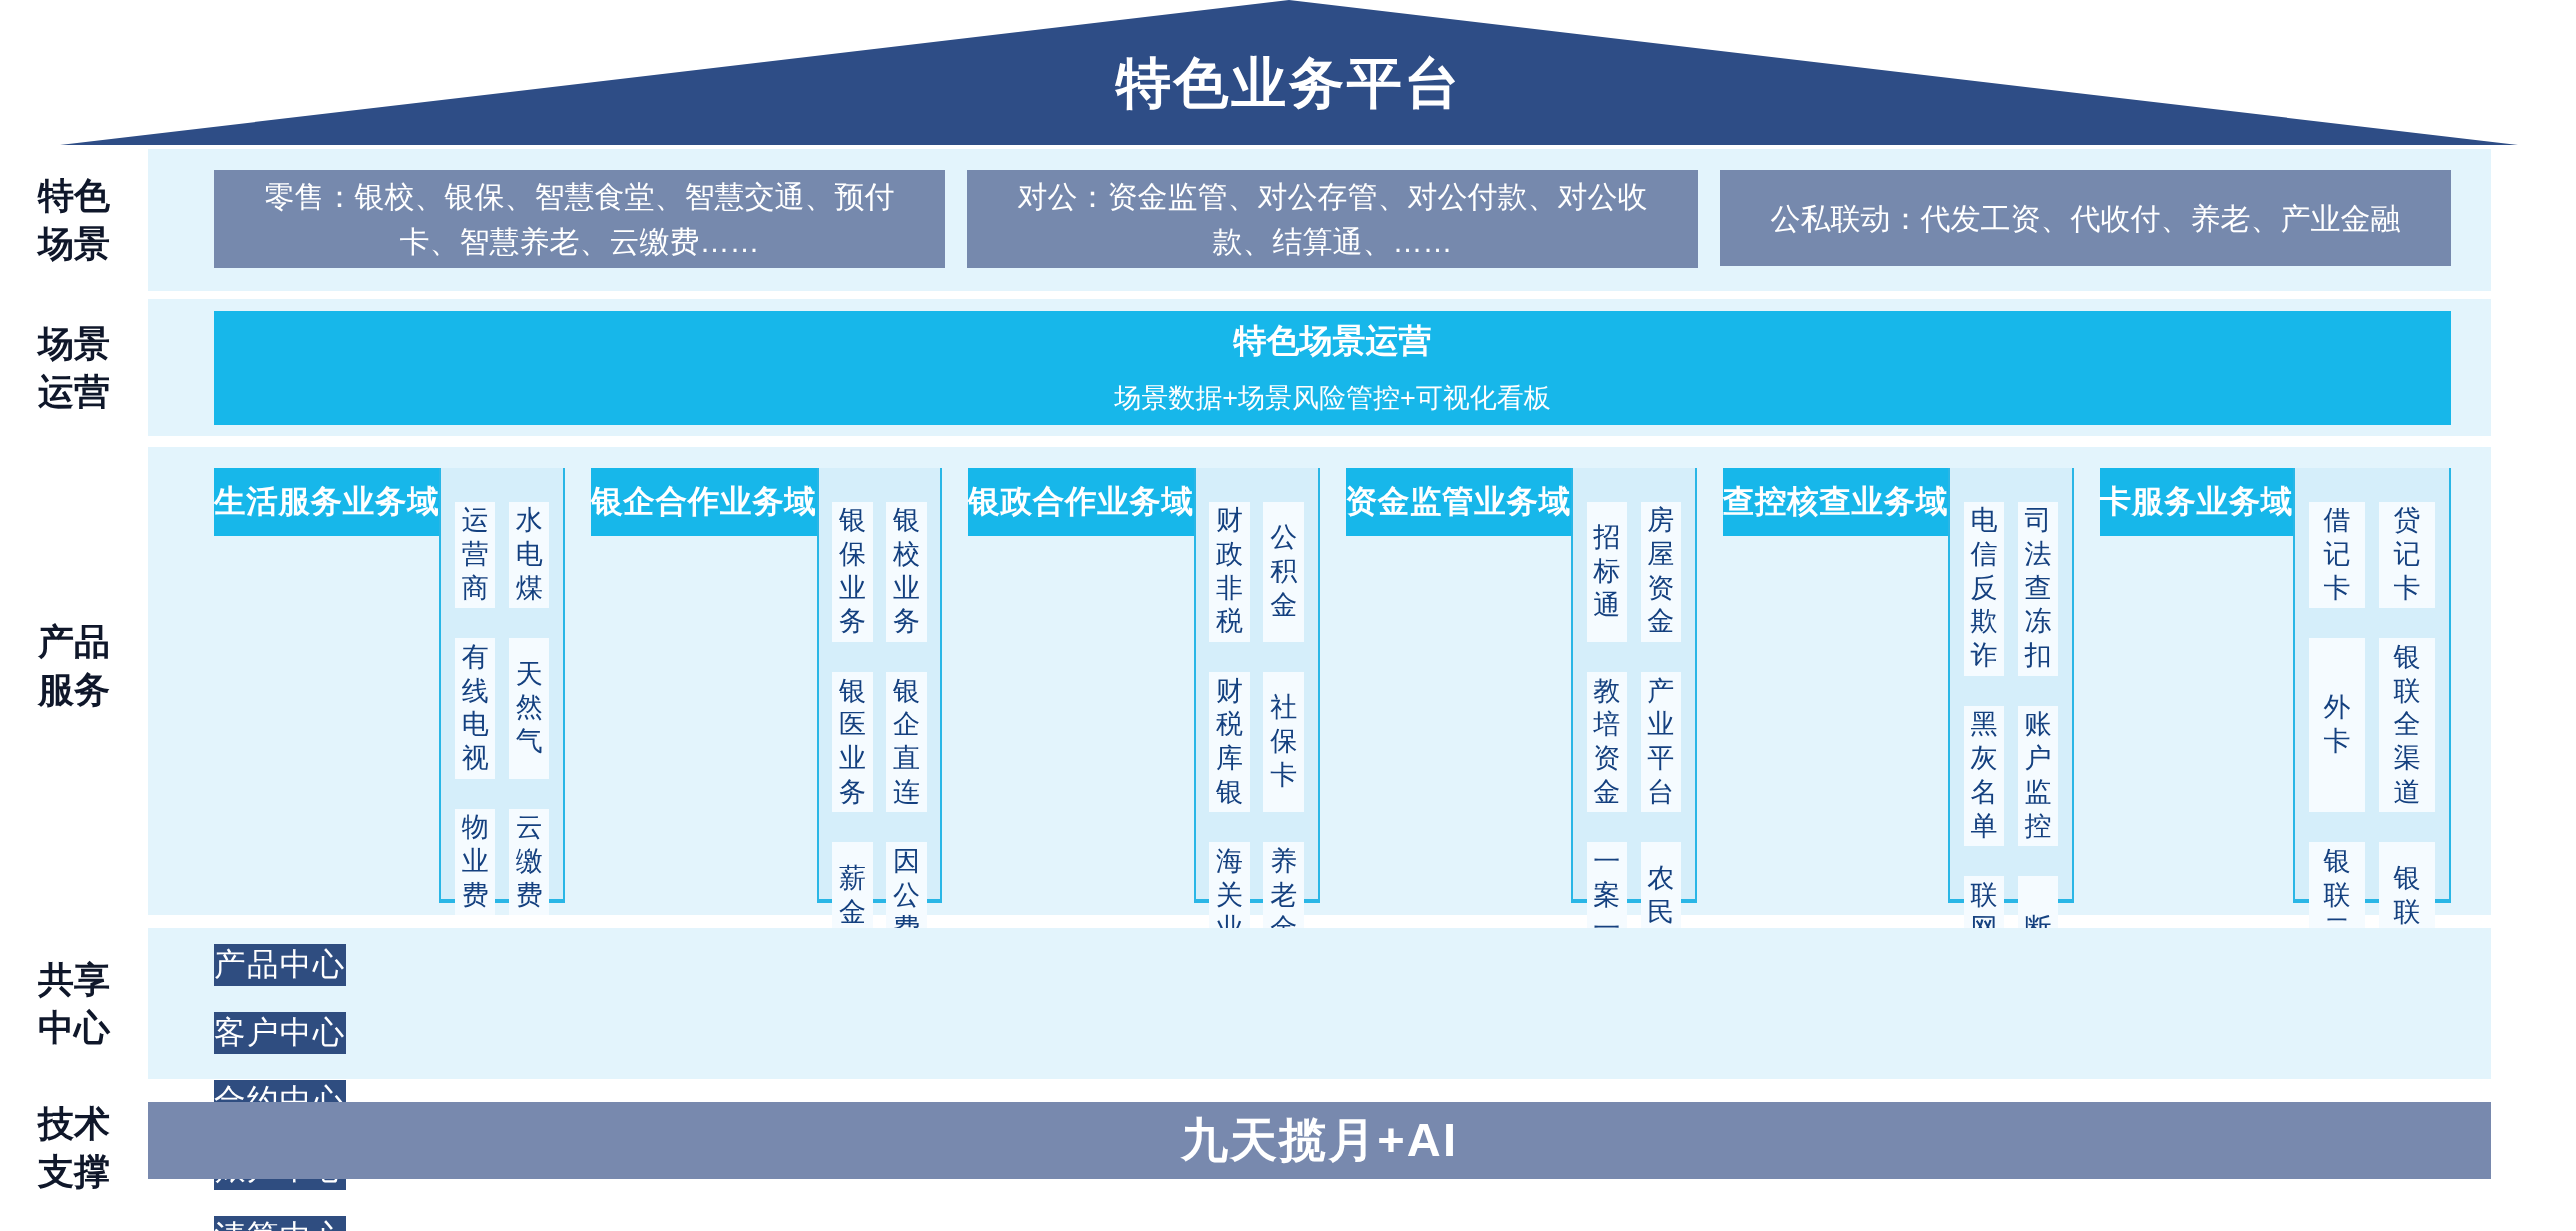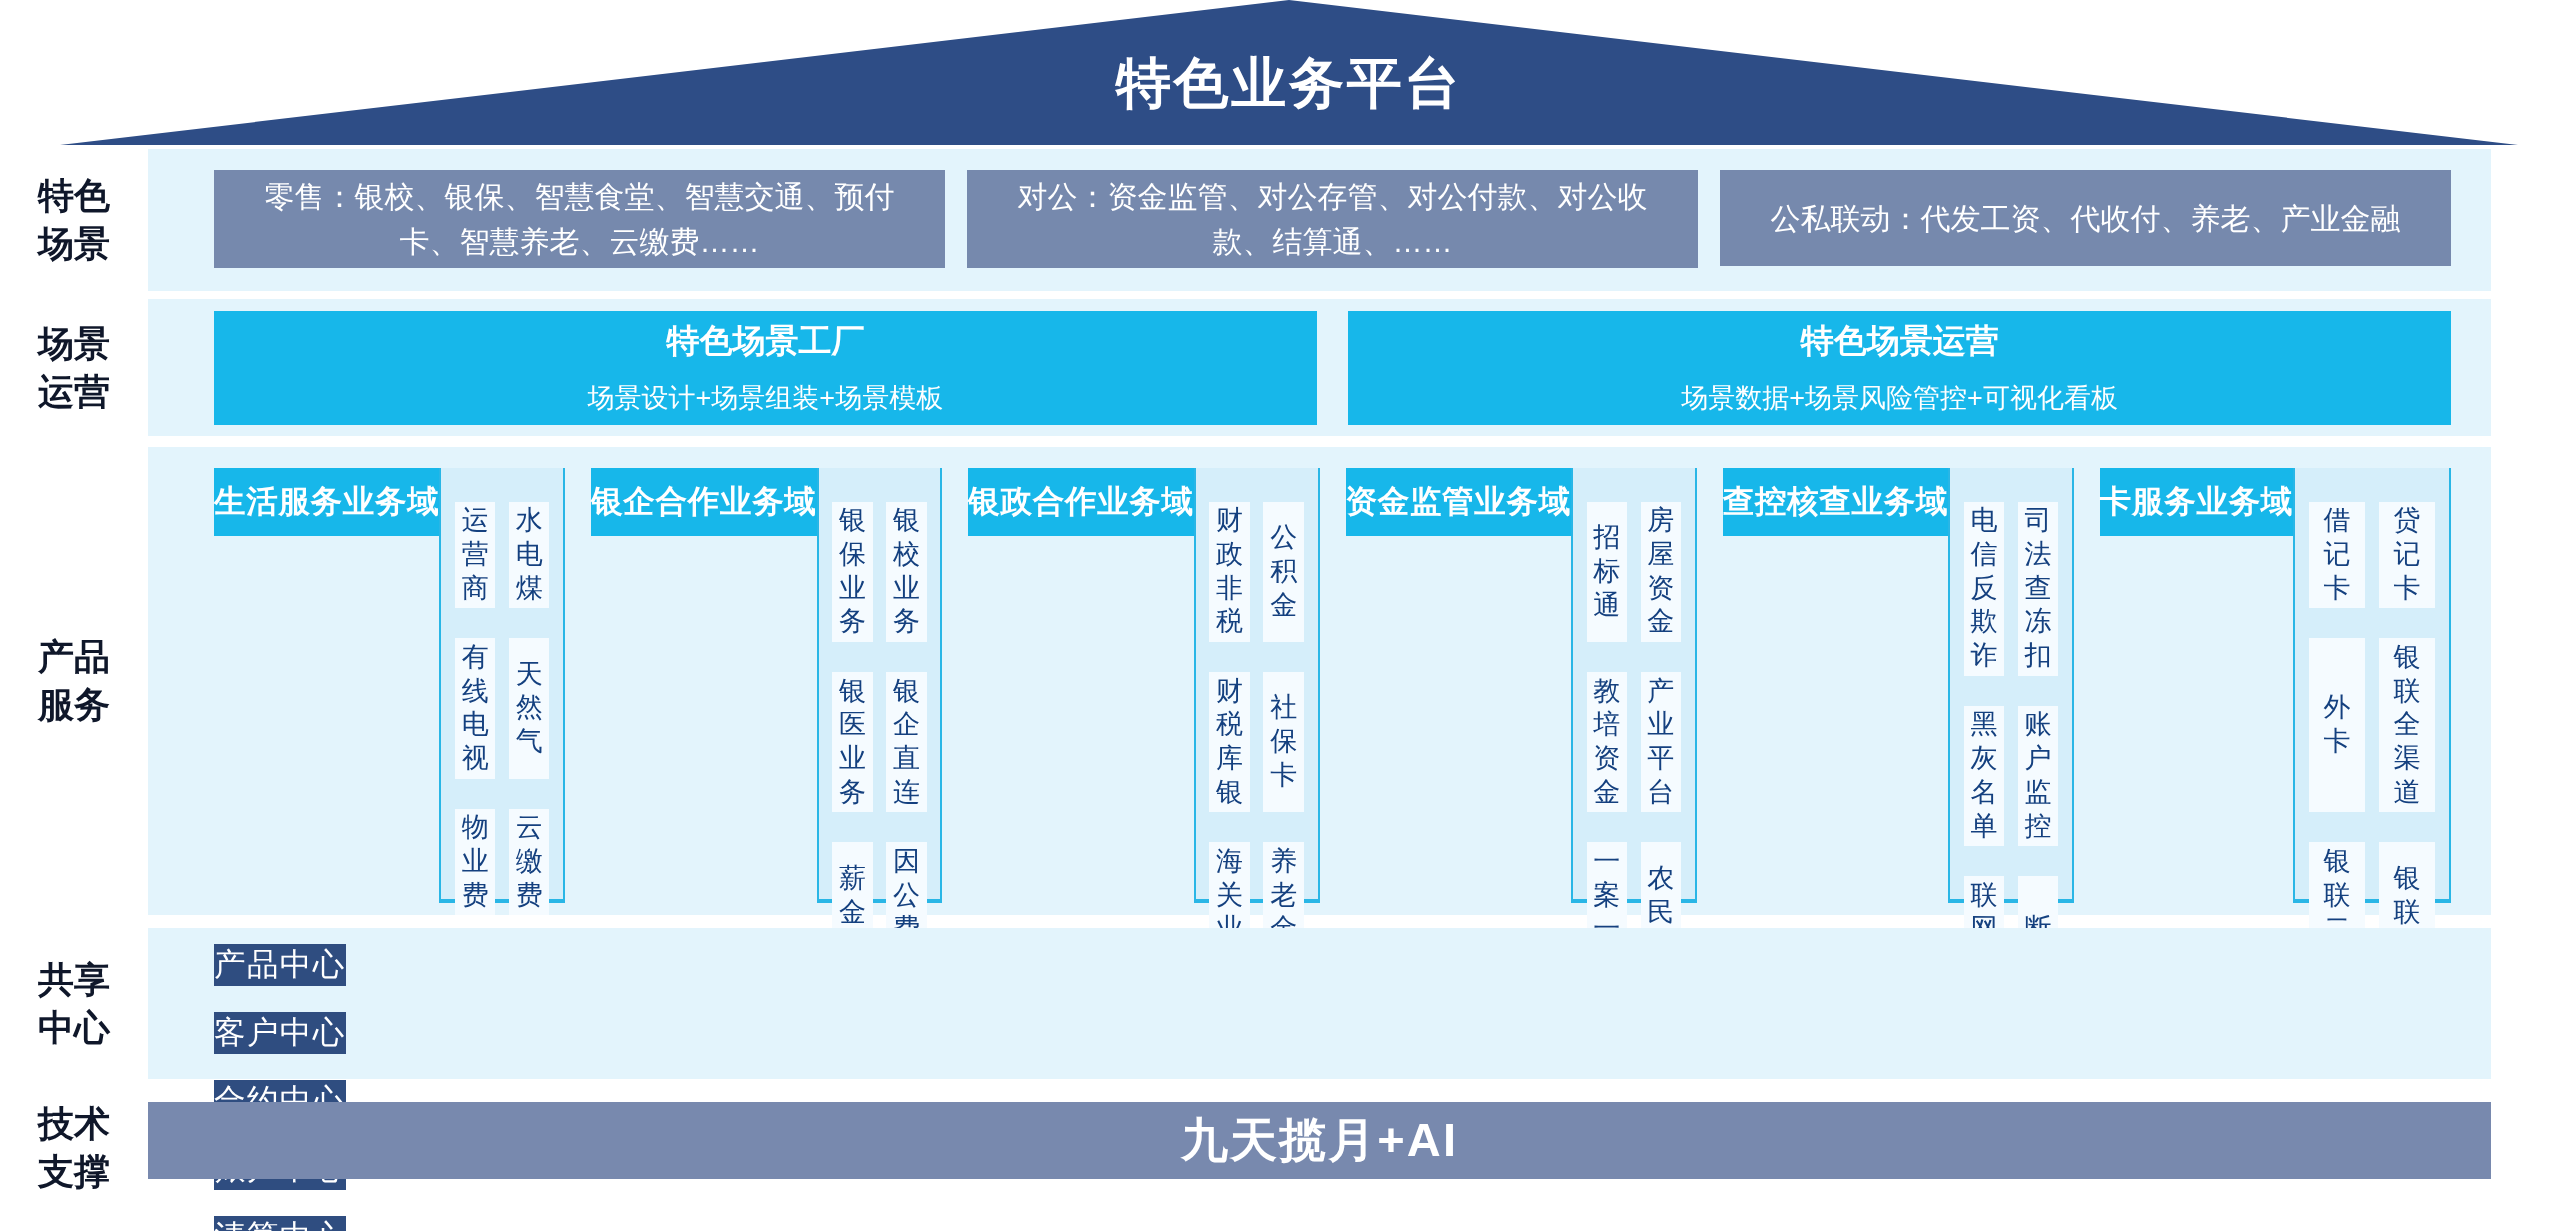--- a/index.html
+++ b/index.html
@@ -45,21 +45,21 @@
   .center-box{flex:1;height:107px;background:#2F4D80;color:#ffffff;font-size:31.5px;
         display:flex;align-items:center;justify-content:center;letter-spacing:1.4px;}
 
   
   .tech-bar{position:absolute;left:148px;top:1102px;width:2343px;height:77px;background:#7889AE;
         color:#ffffff;font-size:47px;font-weight:bold;display:flex;align-items:center;justify-content:center;letter-spacing:2.1px;}
 
   
   .gl-scenes{top:149px;height:142px;}
   .gl-ops{top:299px;height:137px;}
-  .gl-products{top:447px;height:468px;}
+  .gl-products{top:432px;height:468px;}
   .gl-centers{top:928px;height:151px;}
   .gl-tech{top:1102px;height:92px;}
 </style>
 </head>
 <body>
 
 <div id="canvas">
 
   <div class="roof">
     <div class="roof-title">特色业务平台</div>
@@ -76,24 +76,20 @@
   <div class="gutter-label gl-tech">技术
 支撑</div>
 
   <div class="band band-scenes">
     <div class="scene-box">零售：银校、银保、智慧食堂、智慧交通、预付卡、智慧养老、云缴费……</div>
     <div class="scene-box">对公：资金监管、对公存管、对公付款、对公收款、结算通、……</div>
     <div class="scene-box">公私联动：代发工资、代收付、养老、产业金融</div>
   </div>
 
   <div class="band band-ops">
-    <div class="ops-box">
-      <div class="ops-title">特色场景工厂</div>
-      <div class="ops-sub">场景设计+场景组装+场景模板</div>
-    </div>
     <div class="ops-box">
       <div class="ops-title">特色场景运营</div>
       <div class="ops-sub">场景数据+场景风险管控+可视化看板</div>
     </div>
   </div>
 
   <div class="band band-products">
 
     <div class="pcol">
       <div class="pcol-header">生活服务业务域</div>

